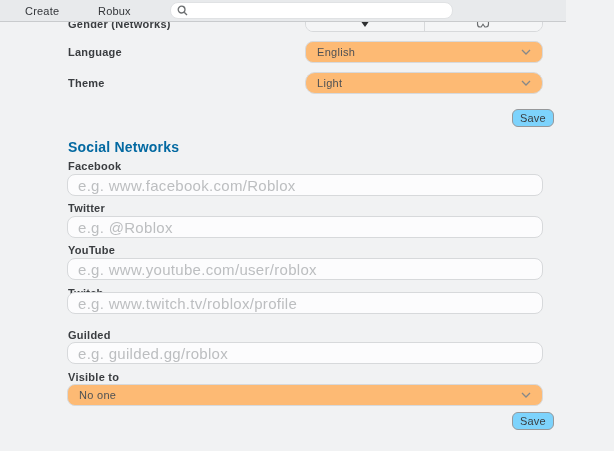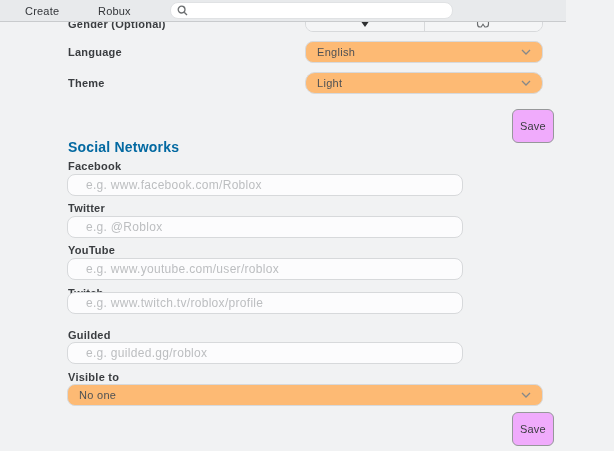--- a/index.html
+++ b/index.html
@@ -42,24 +42,24 @@
   
   .label {
     position:absolute; left:68px; font-size:11px; font-weight:600;
     color:#3a3d40; letter-spacing:.25px;
   }
   .heading {
     position:absolute; left:68px; font-size:14px; font-weight:700;
     color:#0369a1; letter-spacing:.2px;
   }
   .text-input {
-    position:absolute; left:67px; width:396px; height:22px;
+    position:absolute; left:67px; width:476px; height:22px;
     background:#fcfcfd; border:1px solid #d7d9db; border-radius:8px;
-    font-family:inherit; font-size:12px; color:#3a3d40; letter-spacing:.3px;
-    padding:0 18px; outline:none;
+    font-family:inherit; font-size:15px; color:#3a3d40; letter-spacing:.3px;
+    padding:0 10px; outline:none;
   }
   .text-input::placeholder { color:#bcbec0; }
 
   .select {
     position:absolute; height:22px;
     background:#fdba74; border:1px solid #d7d9db; border-radius:8px;
     display:flex; align-items:center; justify-content:space-between;
     padding:0 11px; cursor:pointer;
   }
   .select-value { font-size:11px; color:#4e5154; letter-spacing:.3px; }
@@ -83,32 +83,32 @@
     position:absolute; left:50%; bottom:4px; transform:translateX(-50%);
     width:0; height:0;
     border-left:5px solid transparent; border-right:5px solid transparent;
     border-top:7px solid #2d2f31;
   }
   .male-part {
     position:absolute; left:50%; bottom:3px; transform:translateX(-50%);
   }
 
   .save-btn {
-    position:absolute; left:512px; height:34px; line-height:16px;
-    background:#f0abfc; border:1px solid #96989a; border-radius:6px;
+    position:absolute; left:512px; height:18px; line-height:16px;
+    background:#7dd3fc; border:1px solid #96989a; border-radius:6px;
     font-family:inherit; font-size:11px; color:#3a3d40; letter-spacing:.2px;
     padding:0 7px; cursor:pointer;
   }
 </style>
 </head>
 <body>
 
 <div>
 
-  <div class="label" style="top:18px;">Gender (Optional)</div>
+  <div class="label" style="top:18px;">Gender (Networks)</div>
   <div class="gender-group">
     <div class="gender-btn">
       <span class="tri-down"></span>
     </div>
     <div class="gender-btn">
       <svg class="male-part" width="13" height="6" viewBox="0 0 13 6">
         <path d="M1 0 L1 2 Q1 5 3.5 5 L4.6 5 L6.5 2.2 L8.4 5 L9.5 5 Q12 5 12 2 L12 0" fill="none" stroke="#6b6e70" stroke-width="1.2"></path>
       </svg>
     </div>
   </div>

